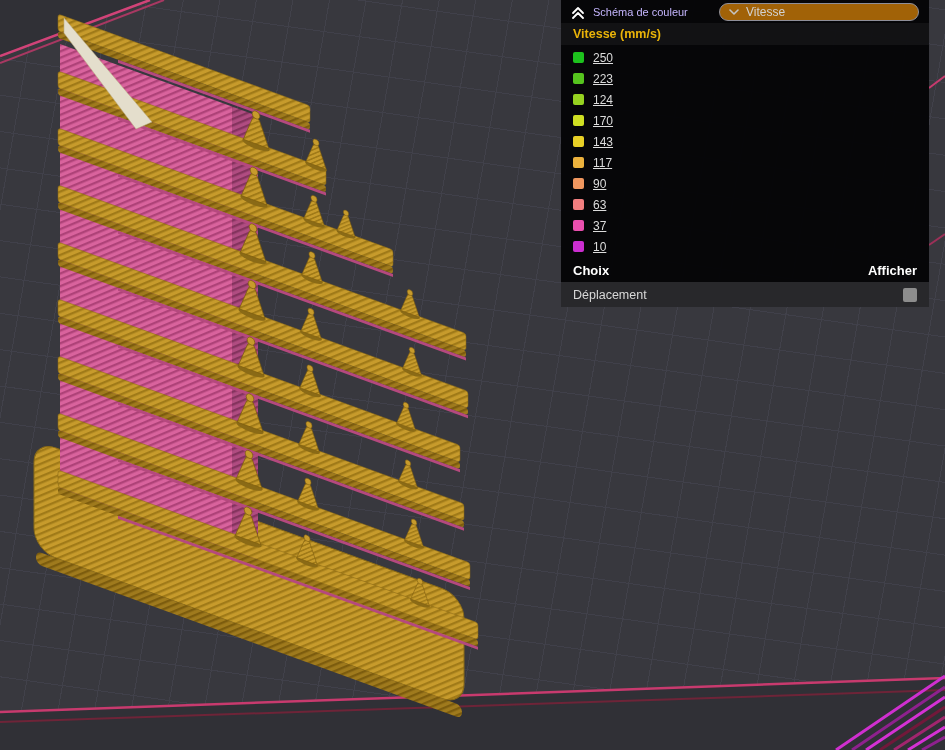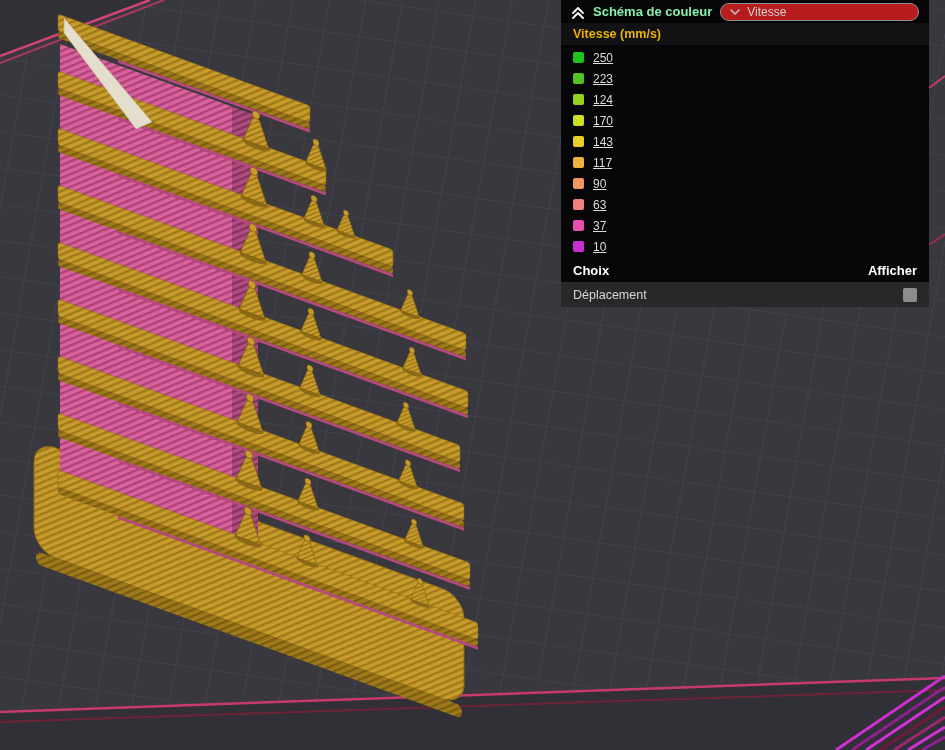--- a/index.html
+++ b/index.html
@@ -22,25 +22,25 @@
 
   
   .legend-panel {
     position:absolute; top:0; left:561px; width:368px;
     background:rgba(4,4,6,0.96);
     color:#e6e6e6; z-index:10;
     -webkit-user-select:none; user-select:none;
   }
   .panel-header { display:flex; align-items:center; height:23px; padding:0 10px; gap:8px; }
   .collapse-icon { display:flex; align-items:center; cursor:pointer; }
-  .panel-title { font-size:13px; font-weight:bold; color:#86efac; white-space:nowrap; }
+  .panel-title { font-size:11px; font-weight:normal; color:#c4b5fd; white-space:nowrap; }
   .scheme-dropdown {
     margin-left:auto; display:flex; align-items:center; gap:7px;
     width:200px; height:18px; padding:0 9px;
-    border:1px solid #8f8f99; border-radius:9px; background:#b91c1c;
+    border:1px solid #8f8f99; border-radius:9px; background:#a16207;
     font-size:12px; color:#d2d2d2; cursor:pointer;
   }
   .dd-icon { display:flex; align-items:center; }
   .section-title {
     height:22px; line-height:22px; padding:0 12px;
     font-size:12.5px; font-weight:bold; color:#eab308;
     background:rgba(255,255,255,0.05);
   }
   .legend-list { padding:2px 0; }
   .legend-row { display:flex; align-items:center; height:21px; padding:0 12px; gap:9px; }

